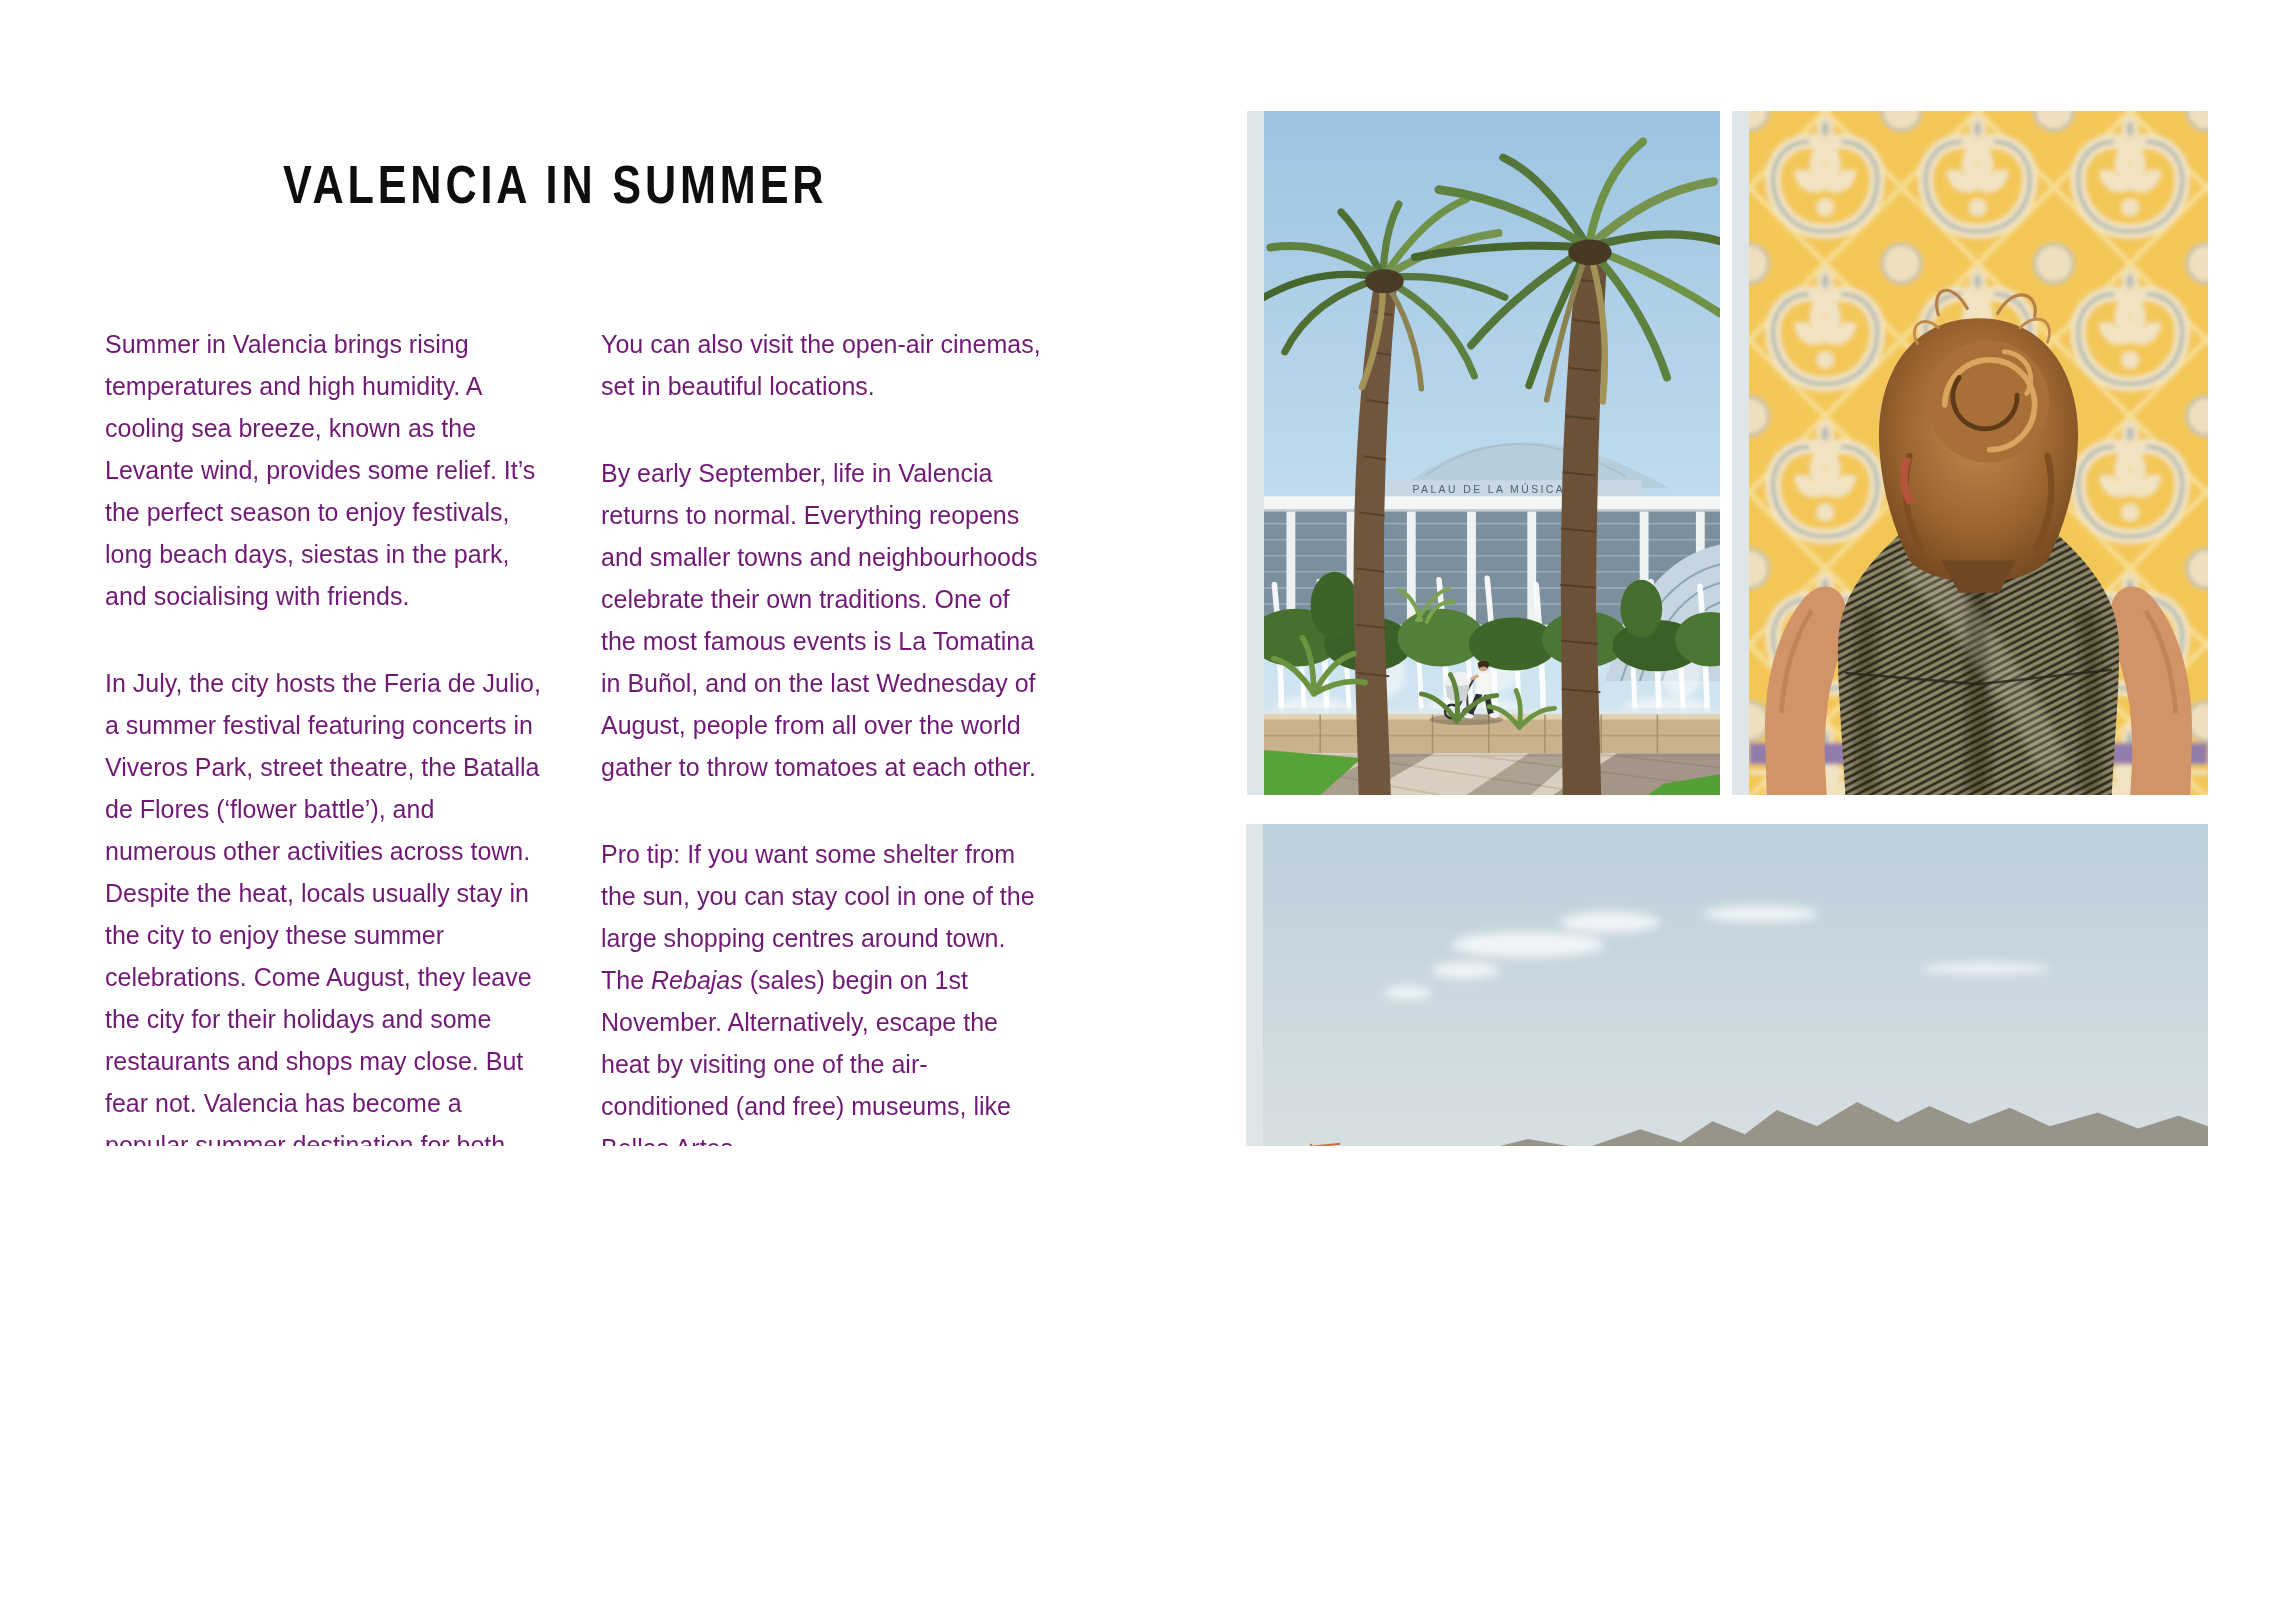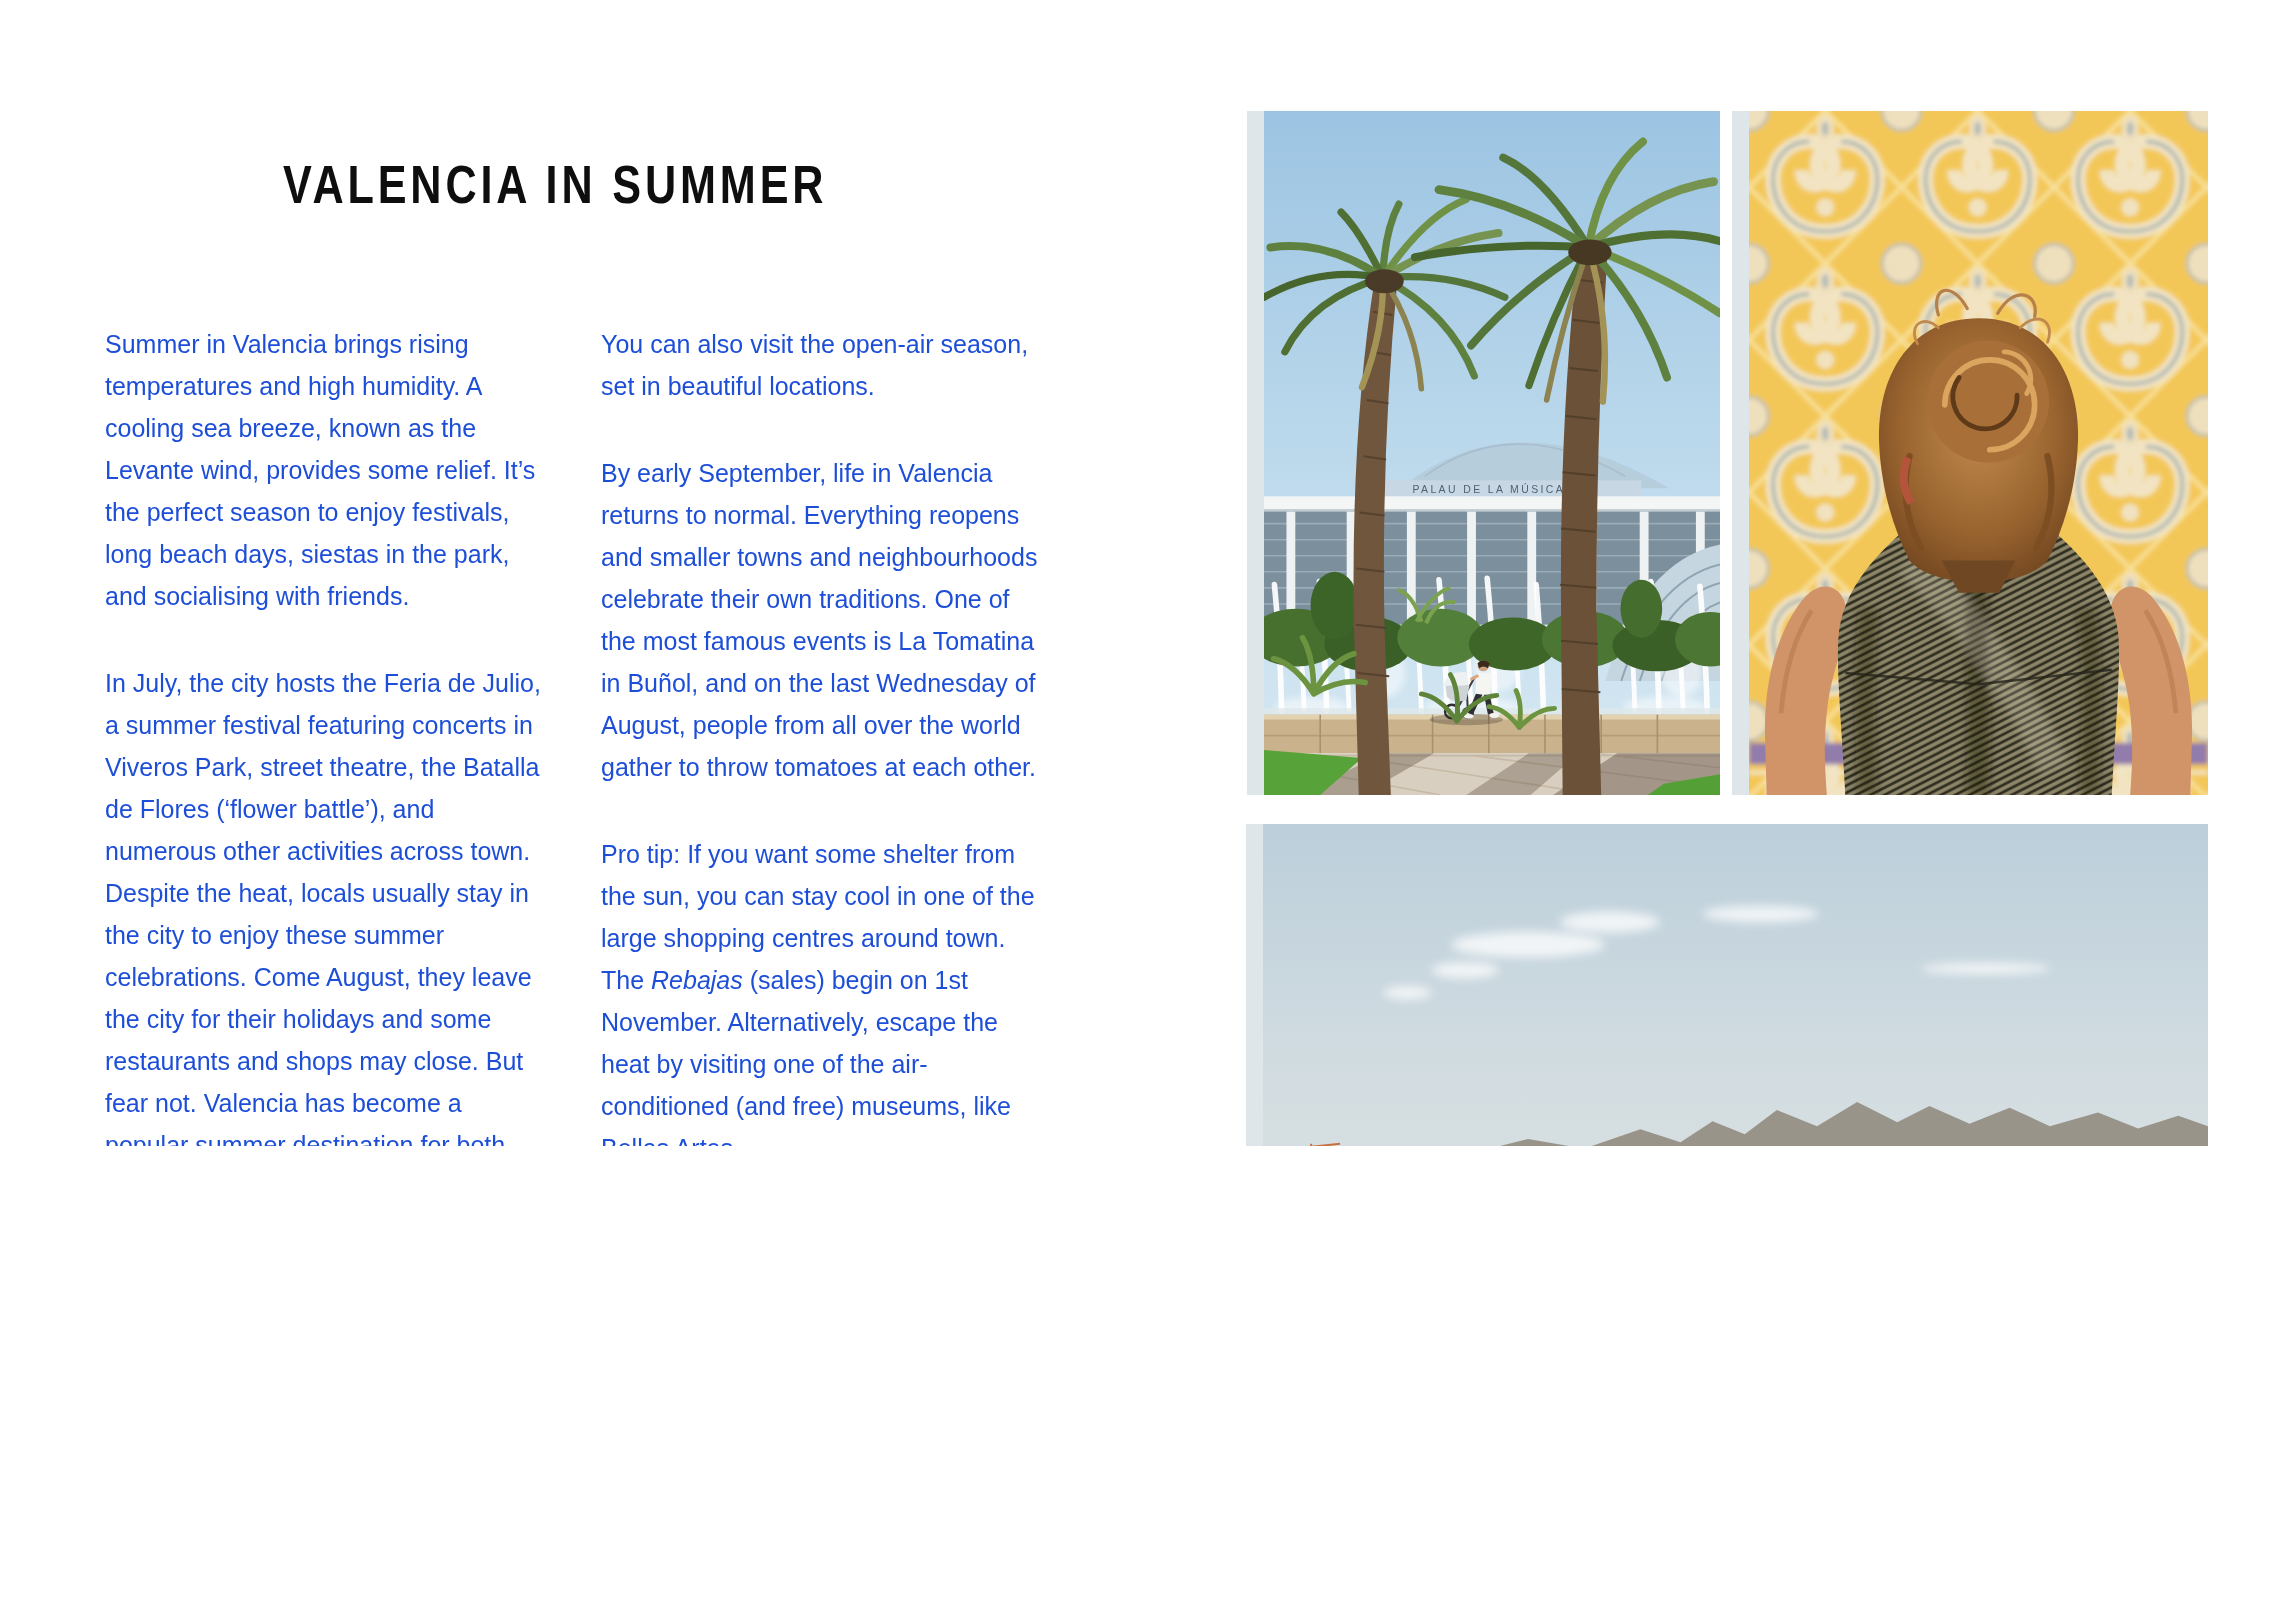--- a/index.html
+++ b/index.html
@@ -1,21 +1,21 @@
 <!DOCTYPE html>
 <html style="font-size:13px"><head>
 <meta charset="utf-8">
 <style>
   html,body{margin:0;padding:0;background:#ffffff;}
   .page{position:relative;width:2295px;height:1146px;background:#ffffff;overflow:hidden;
         font-family:"Liberation Sans",sans-serif;color:#1b1b1b;}
   .title{position:absolute;left:283px;top:117px;font-size:54px;font-weight:bold;
          letter-spacing:4.8px;white-space:nowrap;color:#0e0e0e;
          transform:scaleX(.8);transform-origin:left top;}
-  .col{position:absolute;top:323px;width:443px;font-size:25px;line-height:42px;color:#1d4ed8;}
+  .col{position:absolute;top:323px;width:443px;font-size:25px;line-height:42px;color:#701a75;}
   .col p{margin:0 0 45px 0;}
   .col-1{left:105px;}
   .col-2{left:601px;}
   .folio{position:absolute;left:101px;top:1482px;font-family:"Liberation Serif",serif;
          font-size:18px;color:#1f1f1f;}
   .running-footer{position:absolute;left:811px;top:1478px;width:283px;text-align:left;
          font-family:"Liberation Serif",serif;font-variant:small-caps;font-size:26px;
          letter-spacing:5.6px;color:#ec4899;}
   .photo{position:absolute;overflow:hidden;background:#dfe6ea;padding-left:17px;}
   .photo svg{display:block;width:100%;height:100%;}
@@ -30,21 +30,21 @@
 <div class="page">
 
   <h1 class="title">VALENCIA IN SUMMER</h1>
 
   <div class="col col-1">
     <p>Summer in Valencia brings rising temperatures and high humidity. A cooling sea breeze, known as the Levante wind, provides some relief. It’s the perfect season to enjoy festivals, long beach days, siestas in the park, and socialising with friends.</p>
     <p>In July, the city hosts the Feria de Julio, a summer festival featuring concerts in Viveros Park, street theatre, the Batalla de Flores (‘flower battle’), and numerous other activities across town. Despite the heat, locals usually stay in the city to enjoy these summer celebrations. Come August, they leave the city for their holidays and some restaurants and shops may close. But fear not. Valencia has become a popular summer destination for both Spanish and foreign young people, so most bars and clubs remain open.</p>
   </div>
 
   <div class="col col-2">
-    <p>You can also visit the open-air season, set in beautiful locations.</p>
+    <p>You can also visit the open-air cinemas, set in beautiful locations.</p>
     <p>By early September, life in Valencia returns to normal. Everything reopens and smaller towns and neighbourhoods celebrate their own traditions. One of the most famous events is La Tomatina in Buñol, and on the last Wednesday of August, people from all over the world gather to throw tomatoes at each other.</p>
     <p><span>Pro tip: If you want some shelter from the sun, you can stay cool in one of the large shopping centres around town. The </span><i>Rebajas</i><span> (sales) begin on 1st November. Alternatively, escape the heat by visiting one of the air-conditioned (and free) museums, like Bellas Artes.</span></p>
   </div>
 
   <div class="folio">32</div>
   <div class="running-footer">When To Travel</div>
 
   <div class="photo" id="photo-palau">
   <svg viewBox="0 0 568 852" preserveAspectRatio="none">
     <defs>

